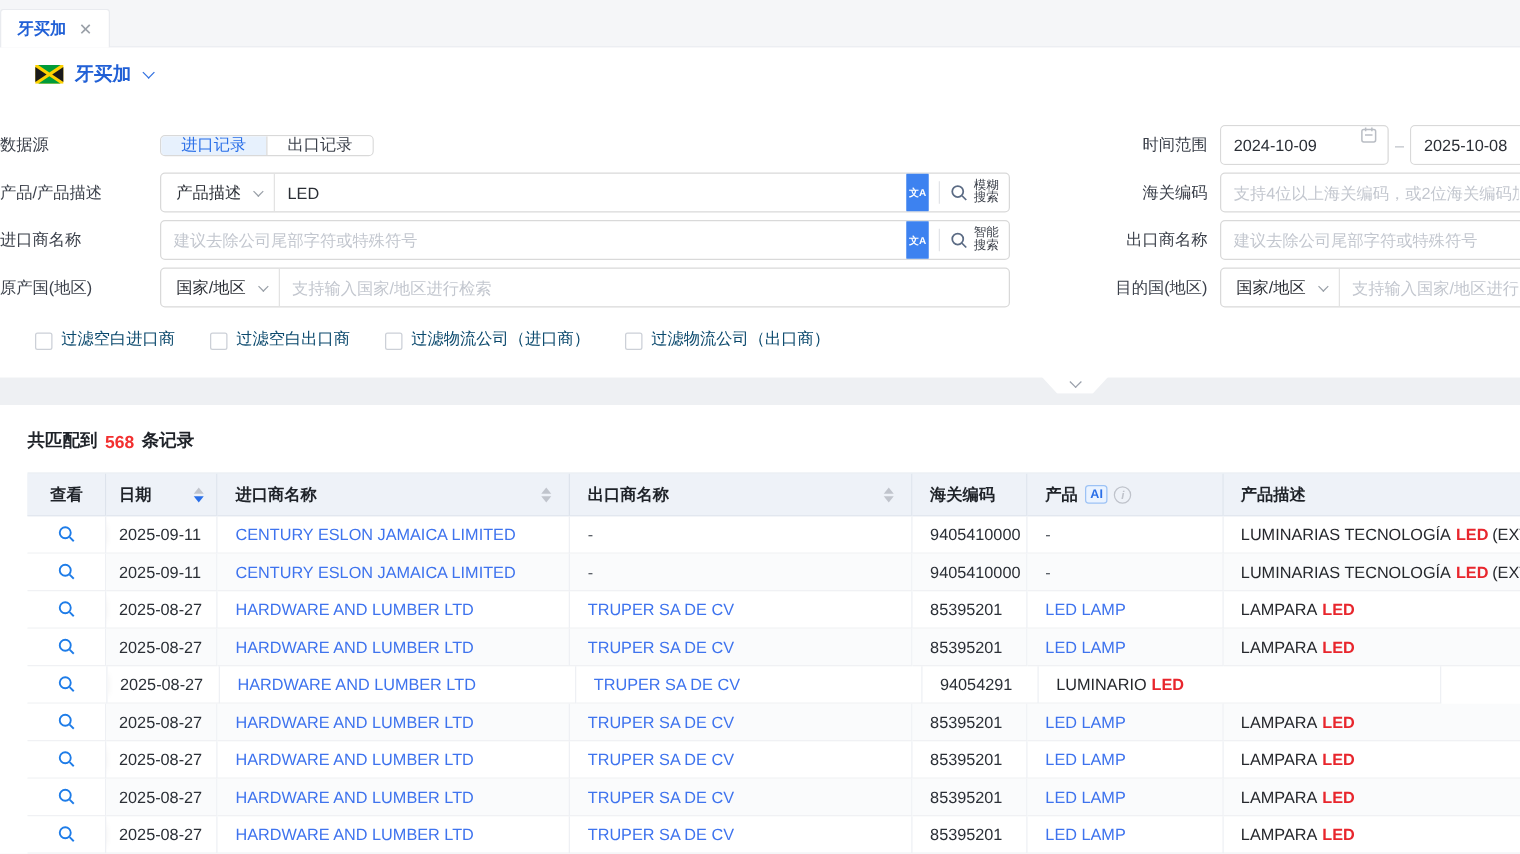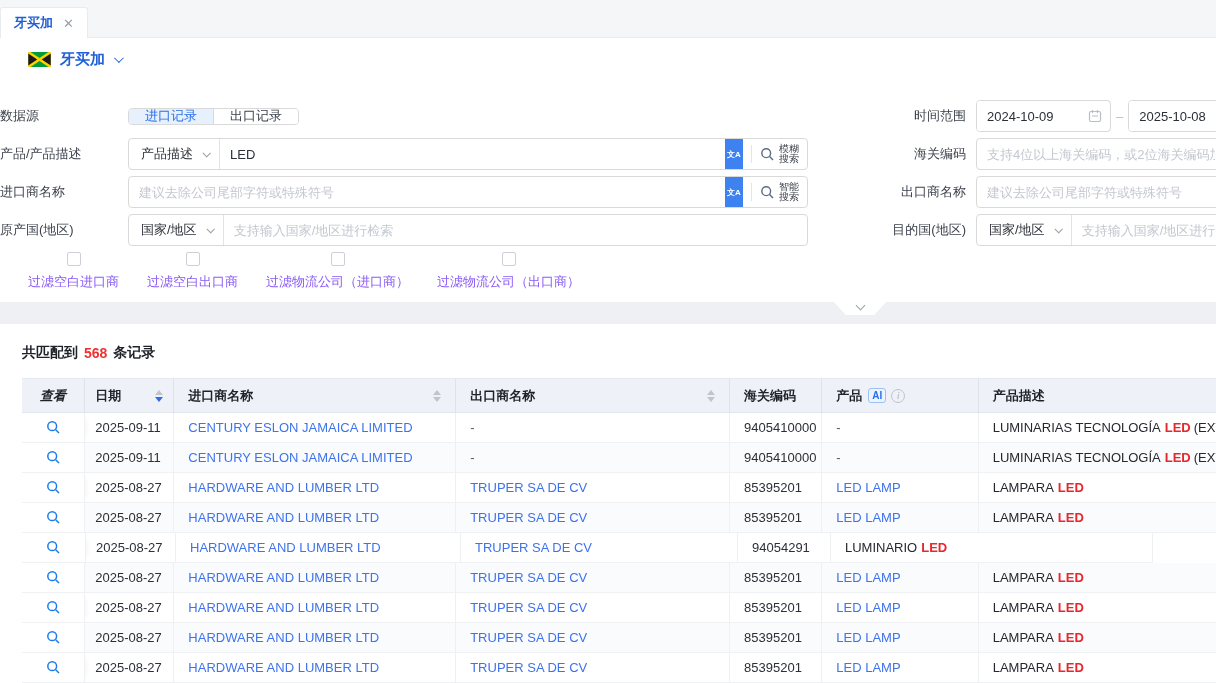--- a/index.html
+++ b/index.html
@@ -39,49 +39,49 @@
   .box .sel { flex:none; display:flex; align-items:center; gap:10px; padding:0 10px 0 12px; color:#2b2f36; border-right:1px solid #e3e3e3; height:100%; cursor:pointer; white-space:nowrap; }
   .sel .chev-g { width:6px; height:6px; border-right:1.3px solid #9aa0a8; border-bottom:1.3px solid #9aa0a8; display:inline-block; transform:rotate(45deg) translateY(-1px); }
   .box input { border:none; outline:none; flex:1 1 auto; min-width:0; height:100%; padding:0 10px; font-size:13px; font-family:inherit; color:#2b2f36; background:transparent; }
   .box input::placeholder { color:#c3c7cf; }
   .trans-icon { flex:none; width:18px; height:34px; border-radius:3px; background:#3d82f0; color:#fff; font-size:8px; font-weight:700; display:flex; align-items:center; justify-content:center; margin-right:8px; cursor:pointer; }
   .vdiv { flex:none; width:1px; height:18px; background:#e2e4e8; }
   .fuzzy { flex:none; display:flex; align-items:center; gap:4px; padding:0 8px; cursor:pointer; height:100%; }
   .fuzzy-text { font-size:10px; line-height:10px; color:#3c414b; }
   .tail-chev { flex:none; margin:0 10px 0 auto; }
 
-  .date-box { border:1px solid #d9d9d9; border-radius:4px; height:32px; display:flex; align-items:center; background:#fff; overflow:hidden; flex:none; }
+  .date-box { border:1px solid #d9d9d9; border-radius:4px; height:32px; display:flex; align-items:flex-start; background:#fff; overflow:hidden; flex:none; }
   .date-box input { border:none; outline:none; width:100%; height:100%; padding:0 8px 0 10px; font-size:13px; font-family:inherit; color:#2b2f36; }
   .d1 { width:135px; }
   .d2 { flex:1 1 auto; }
   .dash { color:#b9bdc4; padding:0 5px; flex:none; }
 
   .checkbox-row { display:flex; gap:28px; padding-left:28px; margin-top:14px; height:22px; align-items:center; }
-  .cb { display:flex; align-items:center; gap:7px; cursor:pointer; color:#8b5cf6;flex-direction:column; }
+  .cb { display:flex; align-items:flex-end; gap:7px; cursor:pointer; color:#0c4a6e; }
   .cb-box { width:14px; height:14px; border:1px solid #ccd0d7; border-radius:2px; background:#fff; flex:none; }
 
   .collapse-tab { position:absolute; left:833px; bottom:-13px; width:54px; height:14px; background:#fff; clip-path:polygon(0 0,100% 0,76% 100%,24% 100%); display:flex; align-items:flex-start; justify-content:center; cursor:pointer; }
   .collapse-tab .chev-g2 { width:7px; height:7px; border-right:1.6px solid #9aa0ab; border-bottom:1.6px solid #9aa0ab; transform:rotate(45deg); margin-top:1px; }
 
   .gap-band { height:22px; background:#eef0f3; }
 
   
   .results-panel { background:#fff; height:361px; padding:18px 0 0 22px; overflow:hidden; }
   .result-count { font-size:14px; font-weight:700; color:#1f2329; height:22px; display:flex; align-items:center; gap:6px; }
   .result-count .num { color:#f23030; }
 
   .table { margin-top:14px; width:1275px; border-top:1px solid #e4e9f0; }
   .tr { display:flex; }
   .th, .td { border-right:1px solid #eef0f4; border-bottom:1px solid #f0f1f4; display:flex; align-items:center; padding:0 14px; white-space:nowrap; overflow:hidden; }
   .th { background:#eef2f8; height:34px; font-weight:700; color:#1f2329; border-right:1px solid #dde3ec; border-bottom:1px solid #e2e7ef; }
   .td { height:30px; color:#2b2f36; }
   .thead .tr { background:#eef2f8; }
   .tbody .tr:nth-child(even) .td { background:#fafbfc; }
   .tbody .tr:nth-child(even) .td.col-view { background:#fff; }
-  .col-view { width:64px; justify-content:center; padding:0; box-shadow:6px 0 6px -6px rgba(0,0,0,0.07);font-style:italic; }
+  .col-view { width:64px; justify-content:center; padding:0; box-shadow:6px 0 6px -6px rgba(0,0,0,0.07); }
   .col-date { width:90px; padding:0 10px; }
   .col-importer { width:285px; }
   .col-exporter { width:277px; }
   .col-hs { width:93px; }
   .col-product { width:158px; }
   .col-desc { width:322px; }
   .link { color:#3e73ee; cursor:pointer; }
   .linkish.plain-dash { color:#565b63; cursor:default; }
   .led { color:#e8262d; font-weight:700; margin:0 3px 0 4px; }
   .desc-text { color:#26282d; }

